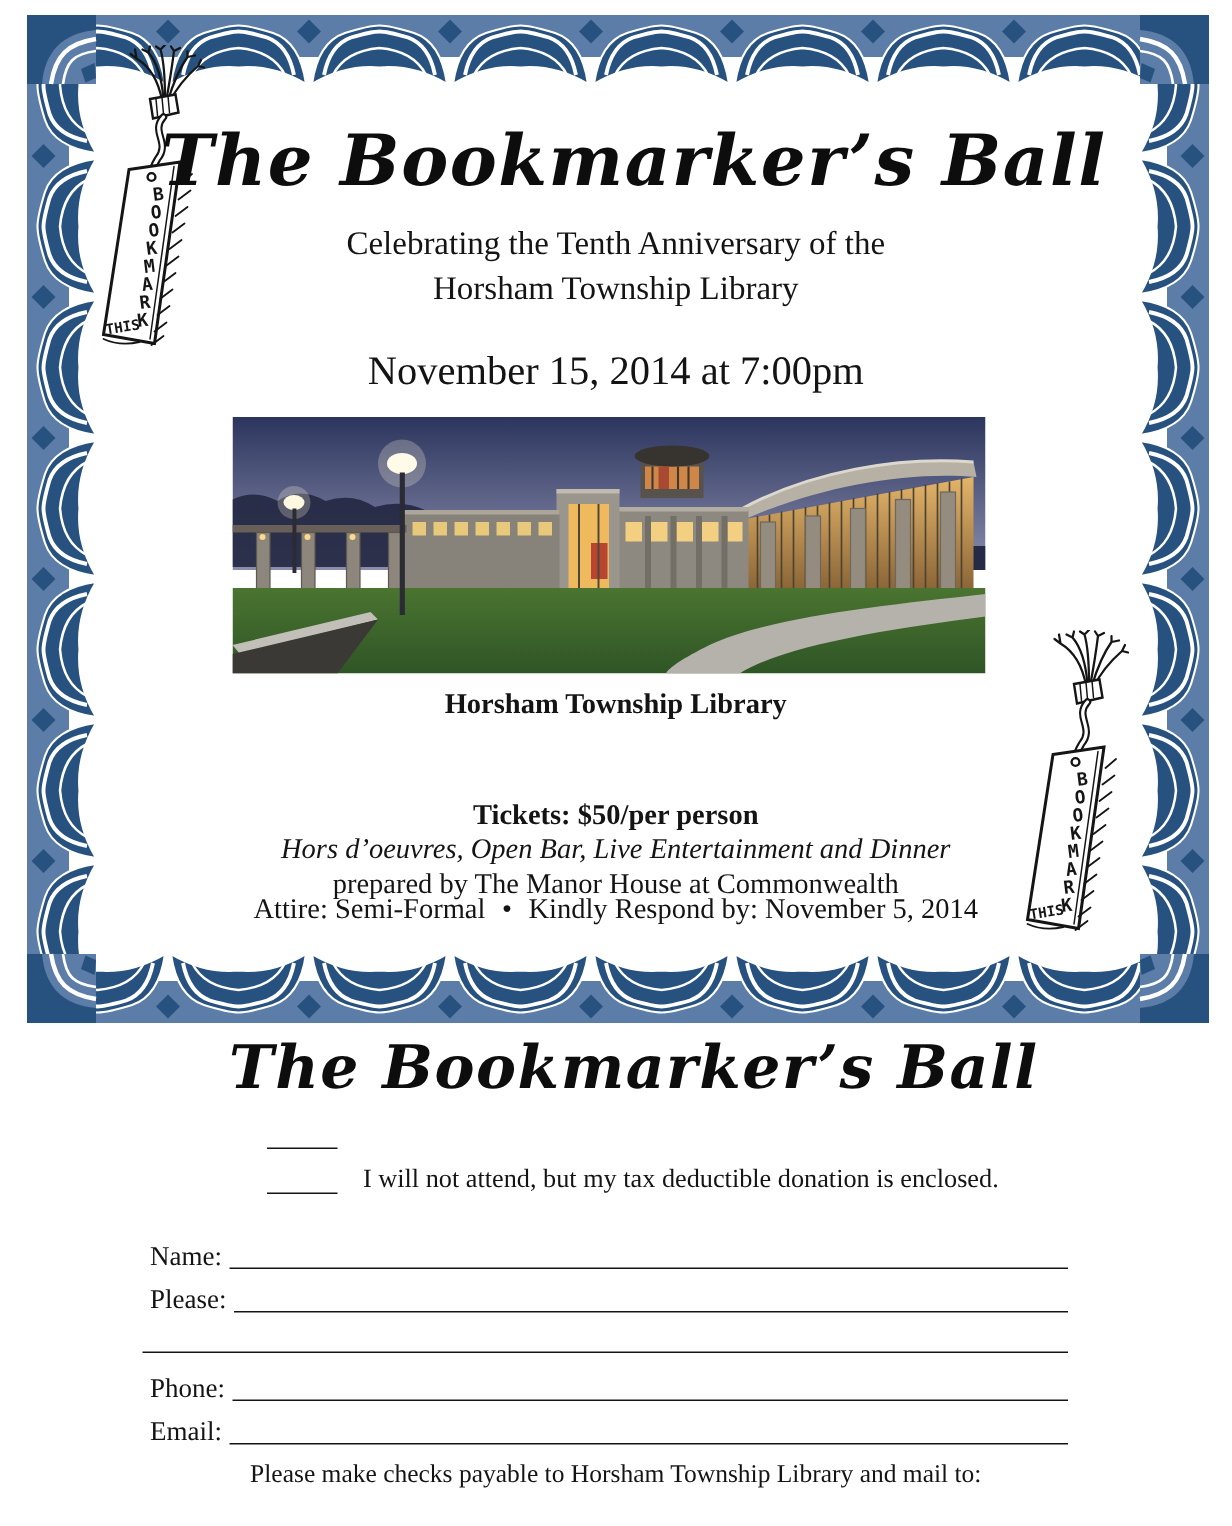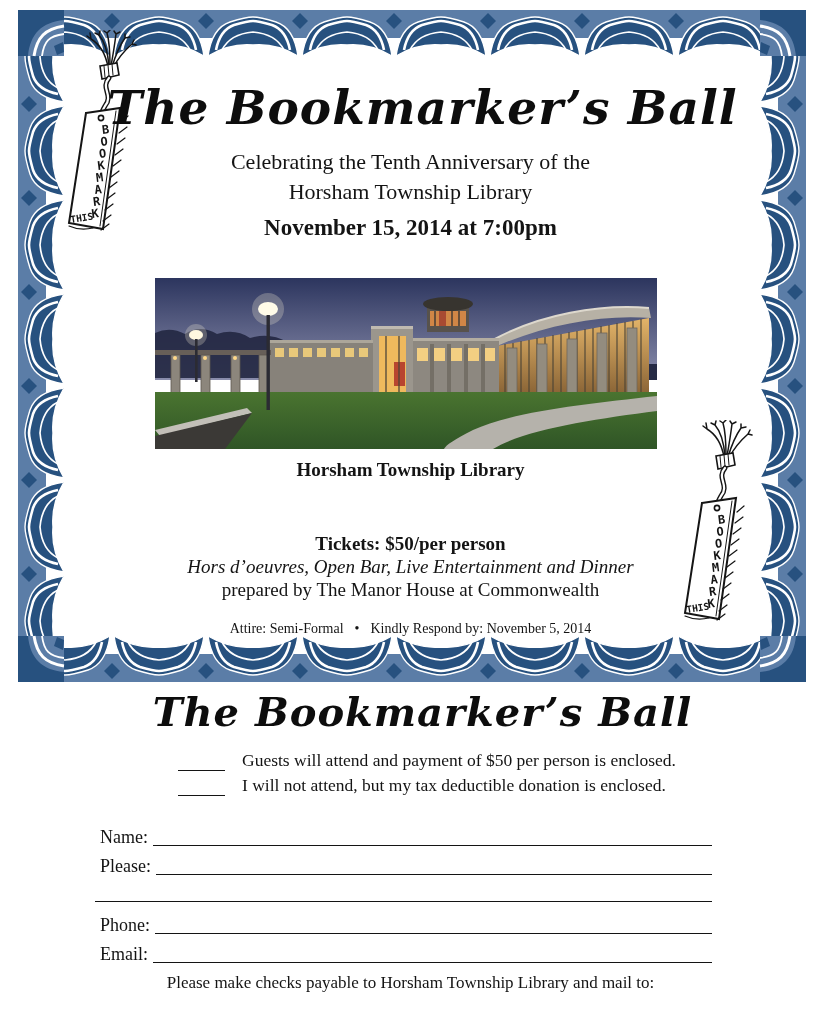--- a/index.html
+++ b/index.html
@@ -17,28 +17,28 @@
   .photo{position:absolute; left:155px; top:278px;}
   .title-script{
     font-family:"DejaVu Serif","Liberation Serif",serif;
     font-style:italic; font-weight:700; color:#0d0d0d; line-height:1;
     letter-spacing:1px; white-space:nowrap;padding-left:12px;
   }
   .t1{top:84px; font-size:47px;}
   .t2{top:692px; font-size:40px;}
   .sub{font-size:22px; line-height:24px;}
   .s1{top:150px;} .s2{top:180px;}
-  .date{top:215px; font-size:23px;font-weight:bold;}
+  .date{top:232px; font-size:27px;}
   .b19{font-size:19px; line-height:21px;}
   .bold{font-weight:700;}
   .venue-name{top:459px;}
   .venue-addr{top:483px;}
   .tickets{top:533px;}
   .det1{top:556px;font-style:italic;} .det2{top:579px;}
-  .attire{top:621px; font-size:14px;}
+  .attire{top:596px; font-size:19px;}
   .attire .sep{display:inline-block; margin:0 11px;}
   .opt{left:178px; top:0; font-size:17.5px; display:flex; align-items:flex-end; white-space:nowrap;}
   .o1{top:750px;} .o2{top:775px;}
   .blank{display:inline-block; width:47px; border-bottom:1.6px solid #141414; height:15px; margin-right:17px;}
   .frow{left:100px; width:612px; display:flex; align-items:center; font-size:18px; height:20px;}
   .frow .flabel{white-space:nowrap; margin-right:5px;}
   .frow .fline{flex:1; border-bottom:1.6px solid #141414; height:16px;}
   .r-name{top:827px;} .r-addr{top:856px;} .r-phone{top:915px;} .r-email{top:944px;}
   .bare-line{left:95px; top:901px; width:617px; height:0; border-bottom:1.6px solid #141414;}
   .foot{font-size:17px; line-height:19px;}
@@ -241,21 +241,20 @@
   <div class="abs ctr b19 det1">Hors d’oeuvres, Open Bar, Live Entertainment and Dinner</div>
   <div class="abs ctr b19 det2">prepared by The Manor House at Commonwealth</div>
   <div class="abs ctr attire">
     <span>Attire: Semi-Formal</span><span class="sep">•</span><span>Kindly Respond by: November 5, 2014</span>
   </div>
 
   <div class="abs ctr title-script t2">The Bookmarker’s Ball</div>
 
   <div class="abs opt o1">
     <span class="blank"></span>
-    <span>Guests will attend and payment of $50 per person is enclosed.</span>
   </div>
   <div class="abs opt o2">
     <span class="blank"></span>
     <span>I will not attend, but my tax deductible donation is enclosed.</span>
   </div>
 
   <div class="abs frow r-name">
     <span class="flabel">Name:</span>
     <span class="fline"></span>
   </div>

